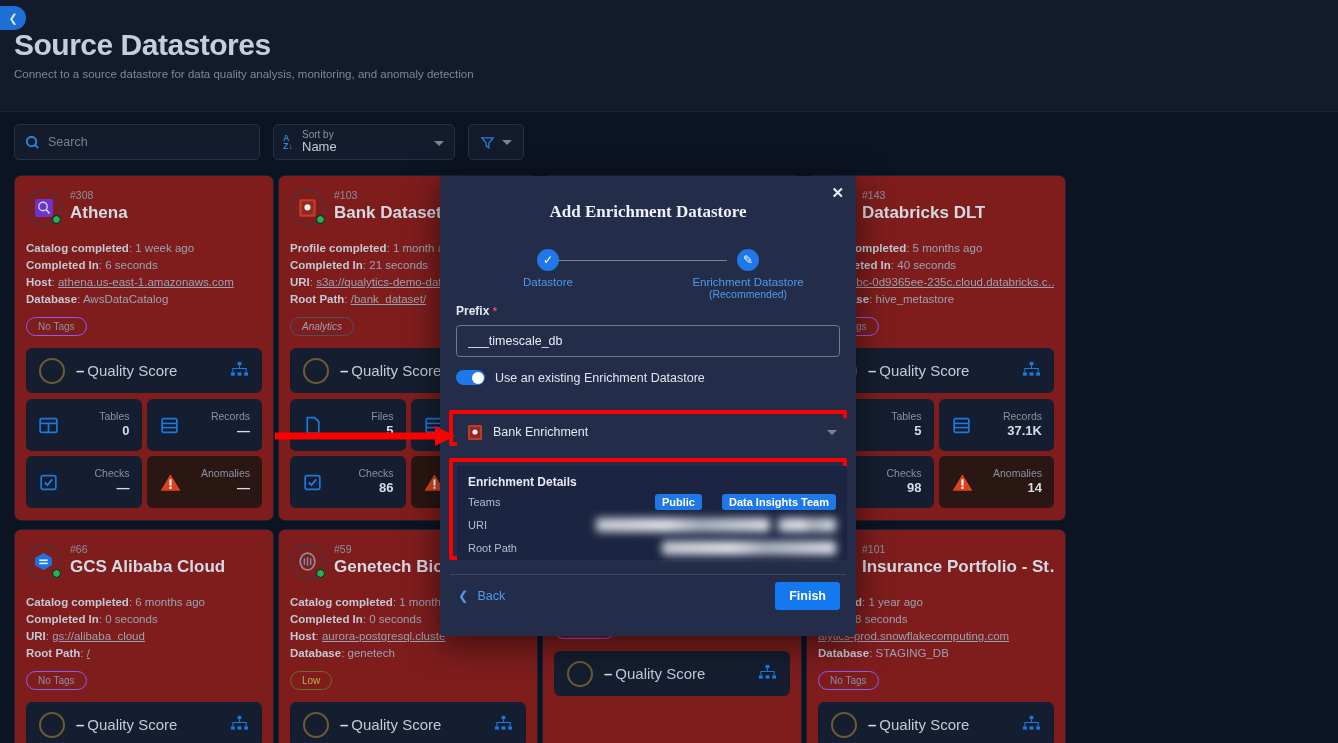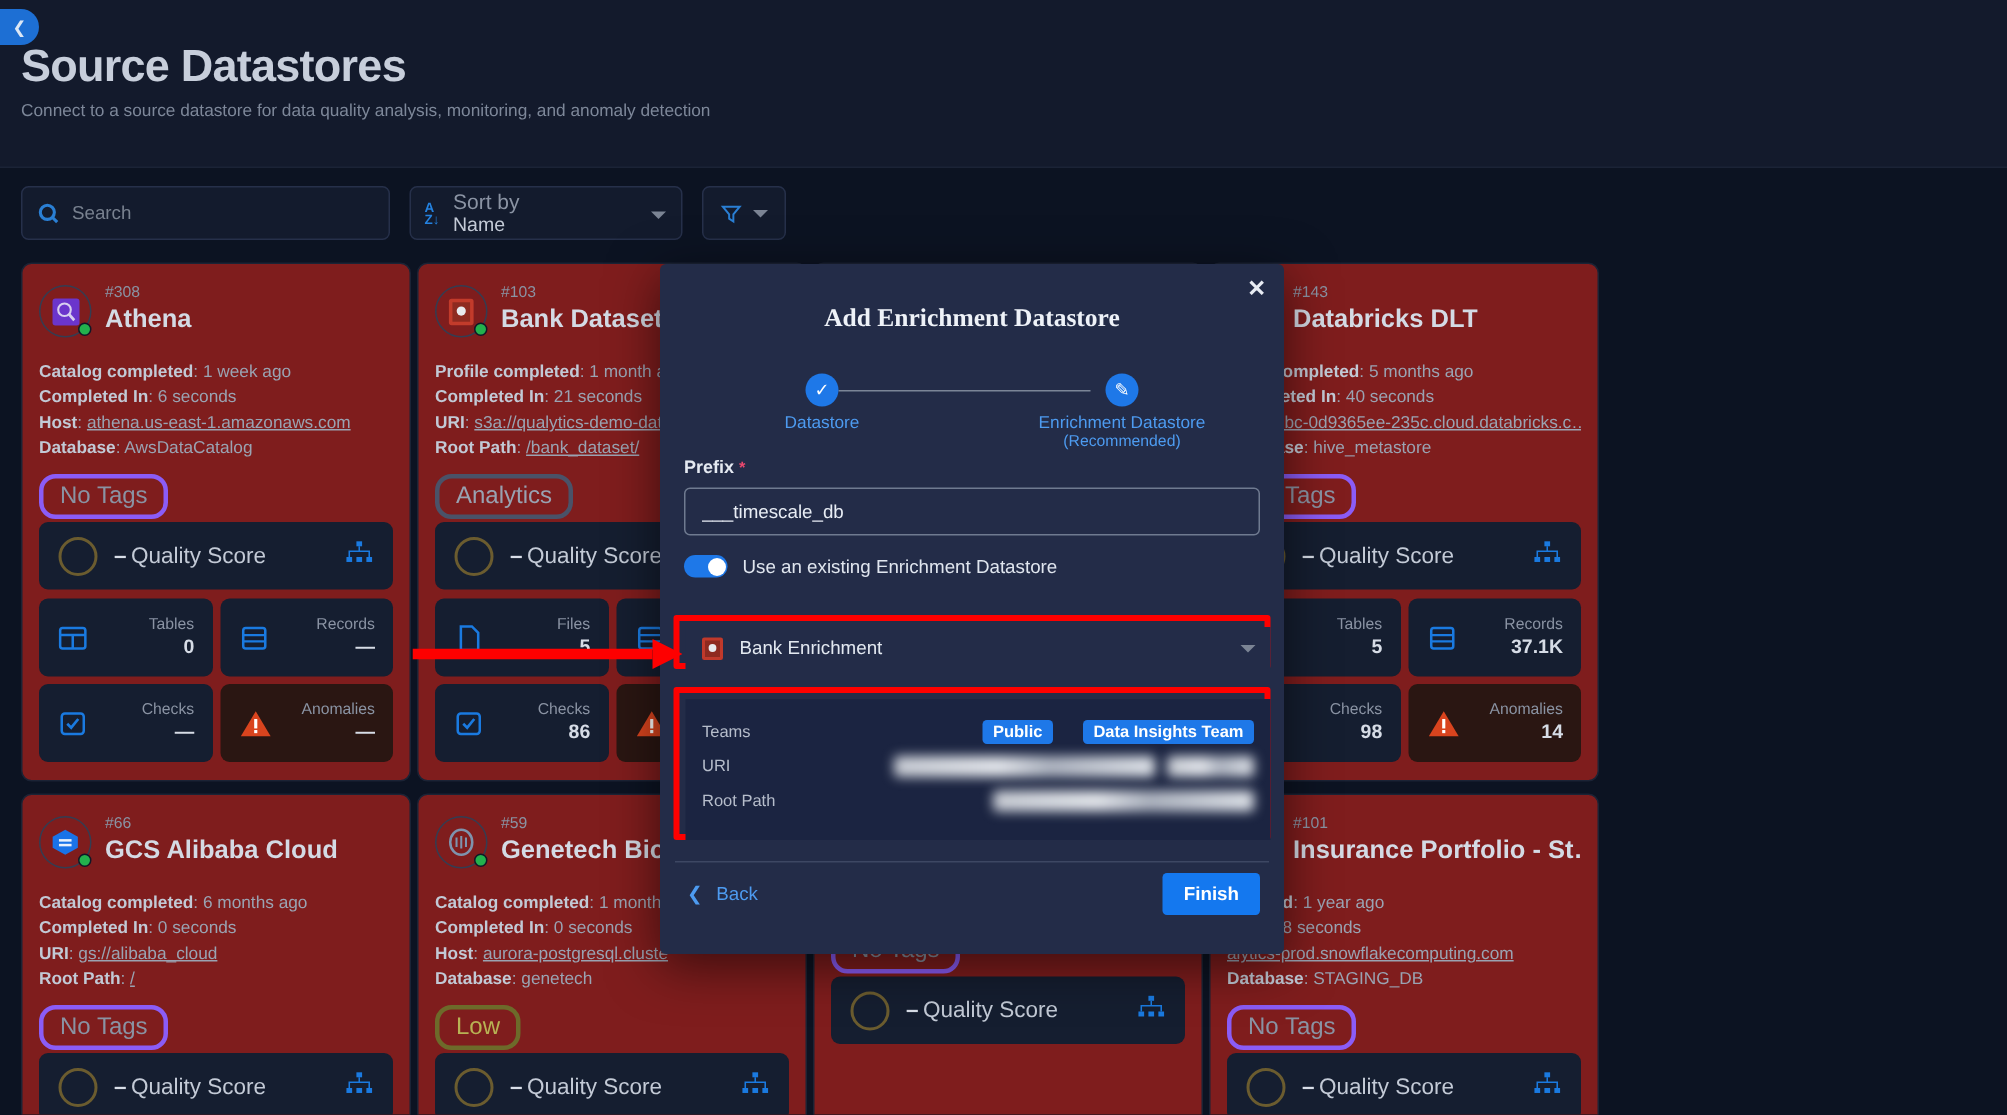--- a/index.html
+++ b/index.html
@@ -49,21 +49,21 @@
   }
   .search-box input::placeholder { color: #78818f; }
   .sortby {
     width: 182px; height: 36px; background: #131b2d;
     border: 1px solid #26304a; border-radius: 5px;
     display: flex; align-items: center; padding: 0 9px; gap: 9px;
     position: relative; cursor: pointer;
   }
   .sortby .az { color: #2482e0; font-size: 9px; line-height: 8px; font-weight: bold; text-align: left; }
   .sortby .labels { line-height: 1.15; }
-  .sortby .lab-small { font-size: 14px; color: #8a93a3; }
+  .sortby .lab-small { font-size: 10px; color: #8a93a3; }
   .sortby .lab-val { font-size: 13px; color: #c3cad6; }
   .caret {
     width: 0; height: 0; border-left: 5px solid transparent;
     border-right: 5px solid transparent; border-top: 5px solid #7b8494;
   }
   .sortby .caret { position: absolute; right: 10px; top: 16px; }
   .filter-btn {
     width: 56px; height: 36px; background: #131b2d;
     border: 1px solid #26304a; border-radius: 5px;
     display: flex; align-items: center; justify-content: center; gap: 7px; cursor: pointer;
@@ -101,24 +101,24 @@
   }
   .meta { margin-top: 6px; }
   .meta-line {
     font-size: 11.5px; color: #9aa3b2; line-height: 17px;
     white-space: nowrap; overflow: hidden;
   }
   .meta-line b { color: #c2c9d5; font-weight: bold; }
   .meta-line .lnk { color: #9aa3b2; text-decoration: underline; }
   .tagrow { margin-top: 8px; height: 22px; }
   .tag {
-    display: inline-block; font-size: 16px; padding: 3px 11px;
-    border-radius: 11px; border: 3px solid #8b5cf6; color: #8a93a3;
-  }
-  .tag.tag-analytics { border-color: #4a5268; color: #99a2b1; }
+    display: inline-block; font-size: 10px; padding: 3px 11px;
+    border-radius: 11px; border: 1px solid #8b5cf6; color: #8a93a3;
+  }
+  .tag.tag-analytics { border-color: #4a5268; color: #99a2b1; font-style: italic; }
   .tag.tag-low { border-color: #6d6a2a; color: #b8b254; }
 
   .qs-box {
     margin-top: 10px; height: 45px; background: #151e30;
     border-radius: 6px; display: flex; align-items: center;
     padding: 0 13px; justify-content: space-between;
   }
   .qs-left { display: flex; align-items: center; gap: 11px; }
   .qs-ring {
     width: 26px; height: 26px; border-radius: 50%;
@@ -792,20 +792,21 @@
           <circle cx="8" cy="8" r="2.6" fill="#e8eaee"></circle>
         </svg>
         <div class="sel-text">Bank Enrichment</div>
         <div class="caret"></div>
       </div>
     </div>
 
     
     <div class="hl-details">
       <div class="details-box">
+        <div class="details-title">Enrichment Details</div>
 
         <div class="det-row">
           <div class="det-key">Teams</div>
           <div class="det-pills">
             <span class="pill">Public</span>
             <span class="pill">Data Insights Team</span>
           </div>
         </div>
 
         <div class="det-row">

